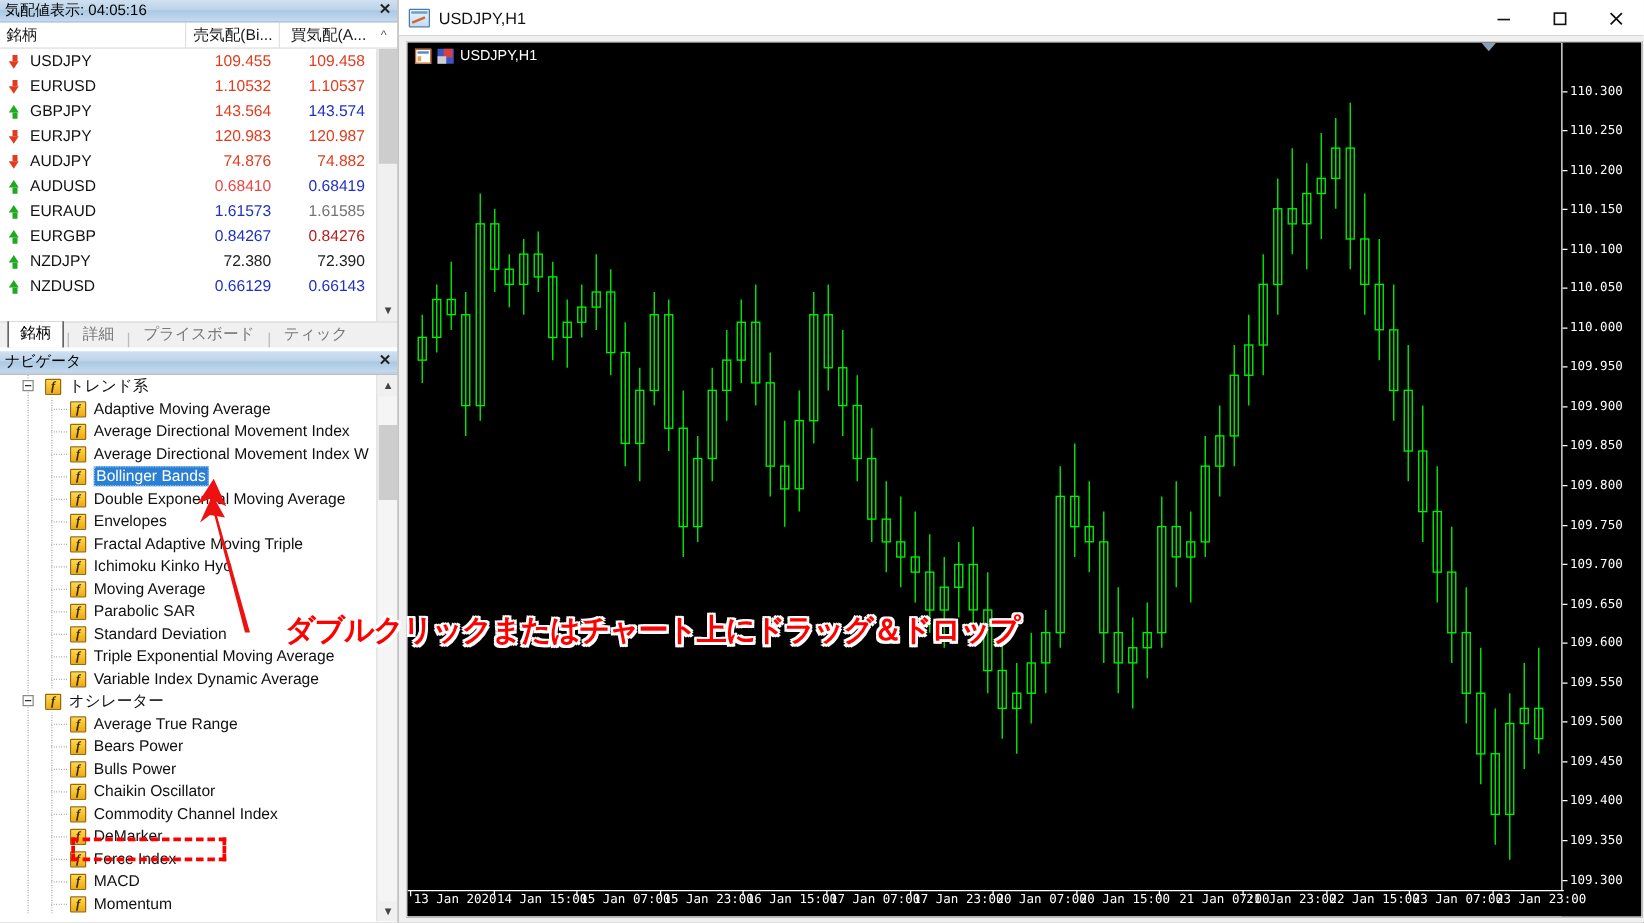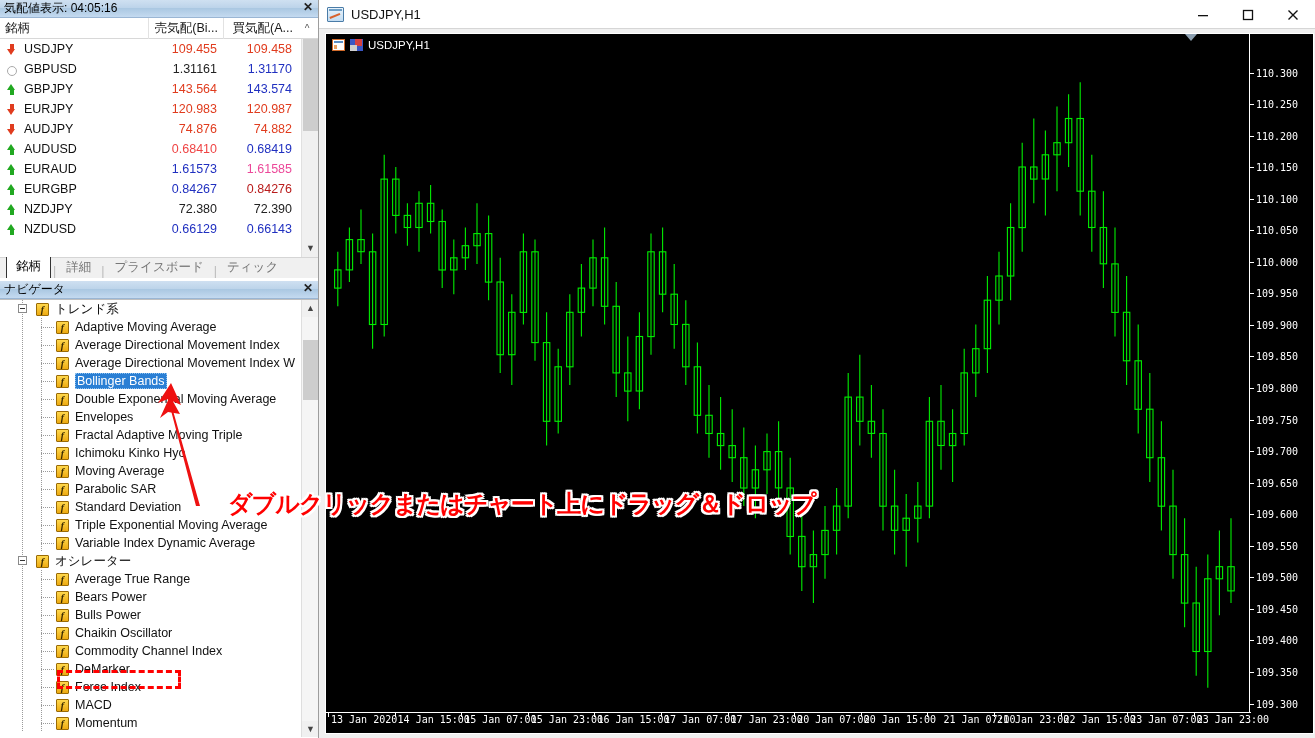--- a/index.html
+++ b/index.html
@@ -268,25 +268,25 @@
           <div class="mw-row">
             <div class="c-sym">
               <span class="arrow down"></span>
               <span>USDJPY</span>
             </div>
             <div class="c-bid" style="color:#e03c1e">109.455</div>
             <div class="c-ask" style="color:#e03c1e">109.458</div>
           </div>
           <div class="mw-row">
             <div class="c-sym">
-              <span class="arrow flat"></span>
-              <span>GBPUSD</span>
-            </div>
-            <div class="c-bid" style="color:#222222">1.31161</div>
-            <div class="c-ask" style="color:#2030c0">1.31170</div>
+              <span class="arrow down"></span>
+              <span>EURUSD</span>
+            </div>
+            <div class="c-bid" style="color:#e03c1e">1.10532</div>
+            <div class="c-ask" style="color:#e03c1e">1.10537</div>
           </div>
           <div class="mw-row">
             <div class="c-sym">
               <span class="arrow up"></span>
               <span>GBPJPY</span>
             </div>
             <div class="c-bid" style="color:#e03c1e">143.564</div>
             <div class="c-ask" style="color:#2030c0">143.574</div>
           </div>
           <div class="mw-row">
@@ -312,21 +312,21 @@
             </div>
             <div class="c-bid" style="color:#ef4444">0.68410</div>
             <div class="c-ask" style="color:#2030c0">0.68419</div>
           </div>
           <div class="mw-row">
             <div class="c-sym">
               <span class="arrow up"></span>
               <span>EURAUD</span>
             </div>
             <div class="c-bid" style="color:#2030c0">1.61573</div>
-            <div class="c-ask" style="color:#ec4899">1.61585</div>
+            <div class="c-ask" style="color:#737373">1.61585</div>
           </div>
           <div class="mw-row">
             <div class="c-sym">
               <span class="arrow up"></span>
               <span>EURGBP</span>
             </div>
             <div class="c-bid" style="color:#2030c0">0.84267</div>
             <div class="c-ask" style="color:#b91c1c">0.84276</div>
           </div>
           <div class="mw-row">

